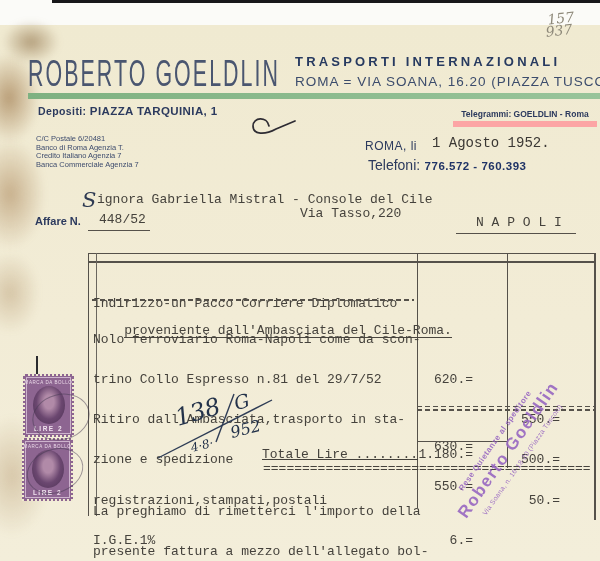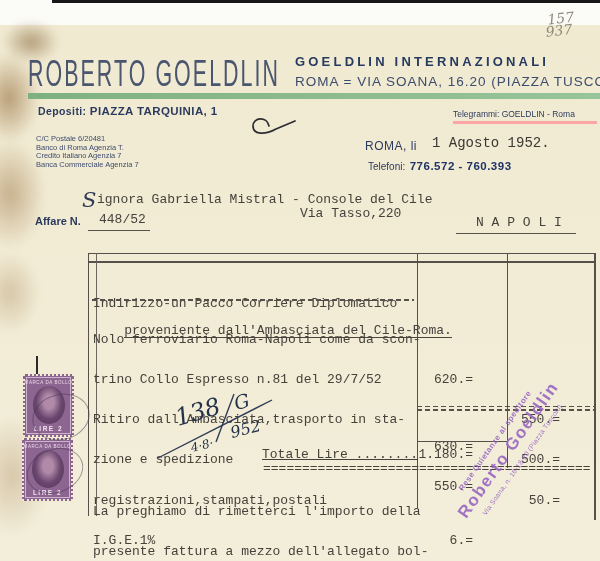--- a/index.html
+++ b/index.html
@@ -68,46 +68,46 @@
   <div class="stain" style="left:-26px;top:415px;width:76px;height:122px;background:radial-gradient(ellipse,rgba(155,115,65,.3),rgba(155,115,65,0) 70%);"></div>
 
   <div class="topline"></div>
 
   <div class="abs pencil" style="left:548px; top:12px; transform:rotate(-6deg);">
     <div>157</div>
     <div style="margin-left:-3px;">937</div>
   </div>
 
   <div class="abs logo" style="left:28px; top:52px;">ROBERTO GOELDLIN</div>
-  <div class="abs tagline" style="left:295px; top:54px;">GOELDLIN INTERNAZIONALI</div>
+  <div class="abs tagline" style="left:295px; top:54px;">TRASPORTI INTERNAZIONALI</div>
   <div class="abs addrline" style="left:295px; top:74px;">ROMA = VIA SOANA, 16.20 (PIAZZA TUSCOLO)</div>
   <div class="greenrule"></div>
 
   <div class="abs navy" style="left:38px; top:105px; font-size:10.5px; font-weight:bold; letter-spacing:.4px;">
     <span>Depositi:</span>
     <span style="font-size:11.5px;">PIAZZA TARQUINIA, 1</span>
   </div>
 
   <div class="abs small-print" style="left:36px; top:135px;">
     <div>C/C Postale 6/20481</div>
     <div>Banco di Roma Agenzia T.</div>
     <div>Credito Italiano Agenzia 7</div>
     <div>Banca Commerciale Agenzia 7</div>
   </div>
 
-  <div class="abs navy" style="left:453px; top:109px; font-size:8.5px; font-weight:normal; border-bottom:3px solid #fca5a5; padding-bottom:2px; width:144px;">Telegrammi: GOELDLIN - Roma</div>
+  <div class="abs navy" style="left:453px; top:109px; font-size:8.5px; font-weight:bold; border-bottom:6px solid #fca5a5; padding-bottom:2px; width:144px;text-align:center;">Telegrammi: GOELDLIN - Roma</div>
 
   <svg class="abs" style="left:245px; top:108px;" width="55" height="34">
     <path d="M 24 18 C 22 8 8 9 8 18 C 8 27 20 27 31 21 L 50 13" stroke="#2e2c33" stroke-width="1.7" fill="none" stroke-linecap="round"></path>
   </svg>
 
   <div class="abs navy" style="left:365px; top:139px; font-size:12px; letter-spacing:.5px;">ROMA, li</div>
   <div class="abs tw" style="left:432px; top:137px; font-size:14px; color:#3b3834;">1 Agosto 1952.</div>
   <div class="abs" style="left:368px; top:156px;">
-    <span class="navy" style="font-size:10px;">Telefoni:</span>
+    <span class="navy" style="font-size:14px;">Telefoni:</span>
     <span style="font-size:11.5px; font-weight:bold; color:#1f3366; letter-spacing:.5px;margin-top:28px;">776.572 - 760.393</span>
   </div>
 
   <span class="abs hand" style="left:82px; top:188px; font-size:21px;">S</span>
   <div class="abs tw" style="left:97px; top:193px;">ignora Gabriella Mistral - Console del Cile</div>
   <div class="abs tw" style="left:300px; top:207px;">Via Tasso,220</div>
   <div class="abs tw" style="left:476px; top:216px;">N A P O L I</div>
   <div class="hline" style="left:456px; top:233px; width:120px; height:1px;"></div>
 
   <div class="abs navy" style="left:35px; top:215px; font-size:11px; font-weight:bold;">Affare N.</div>

